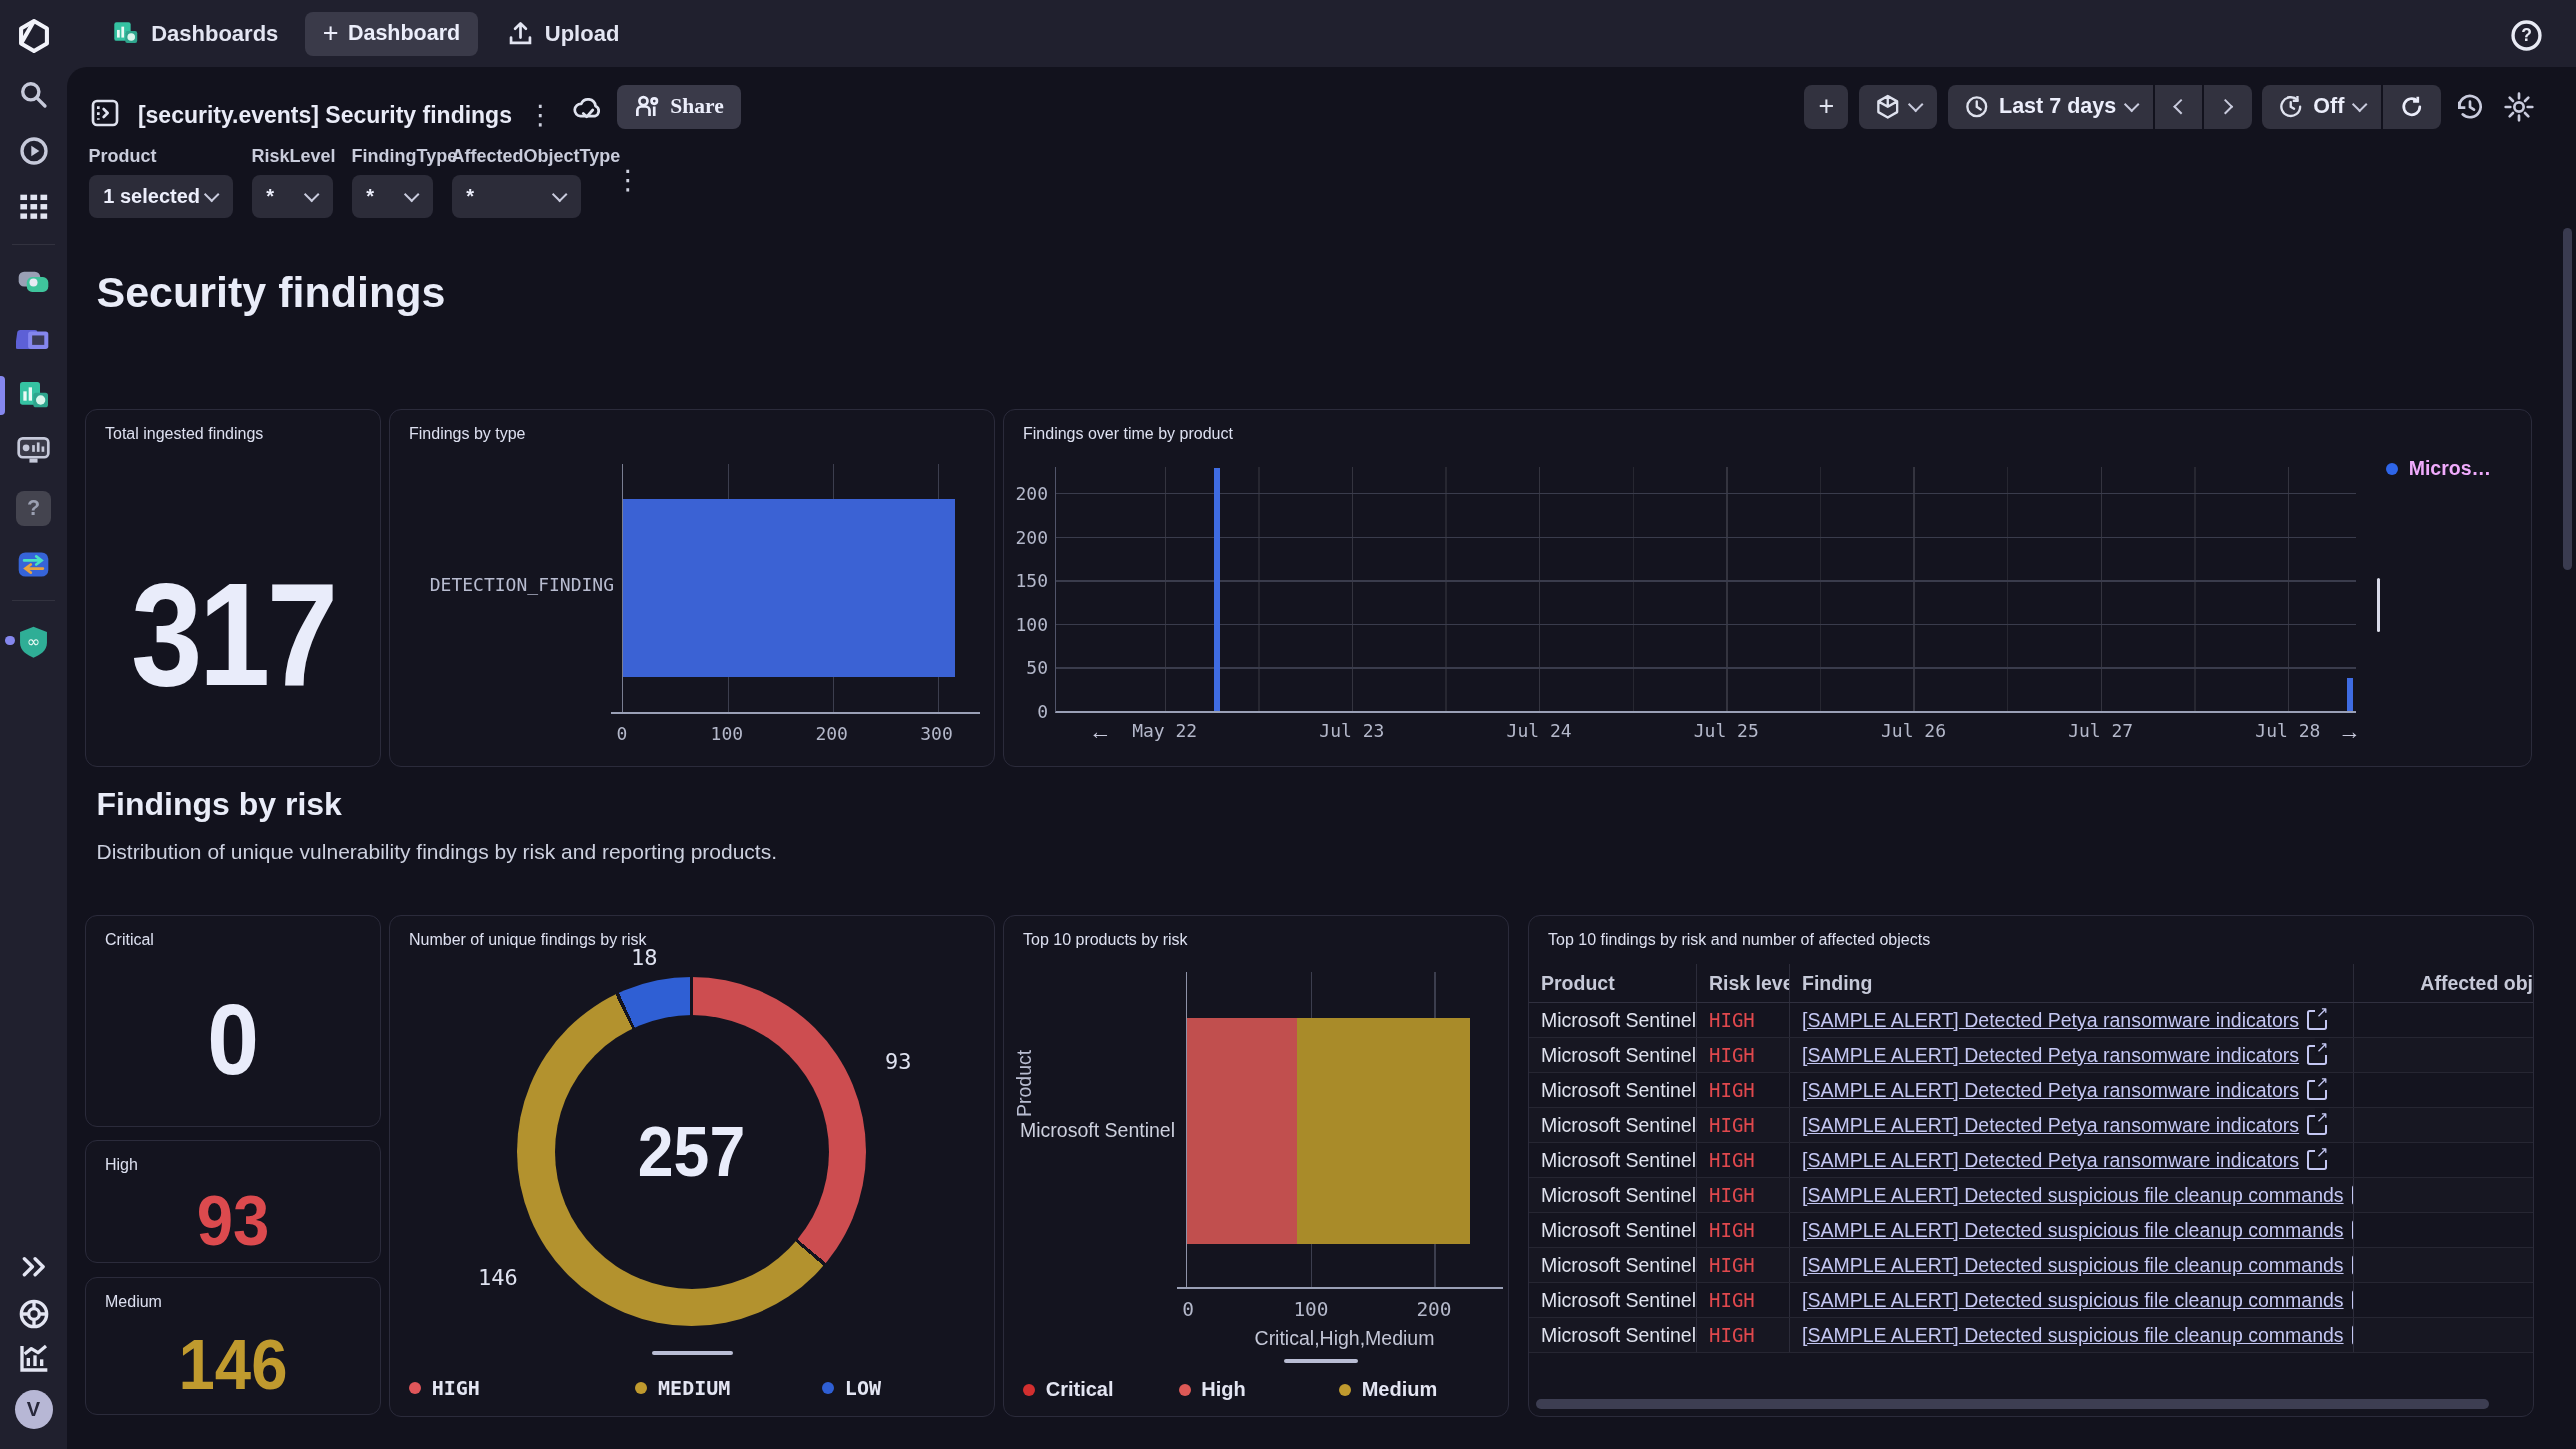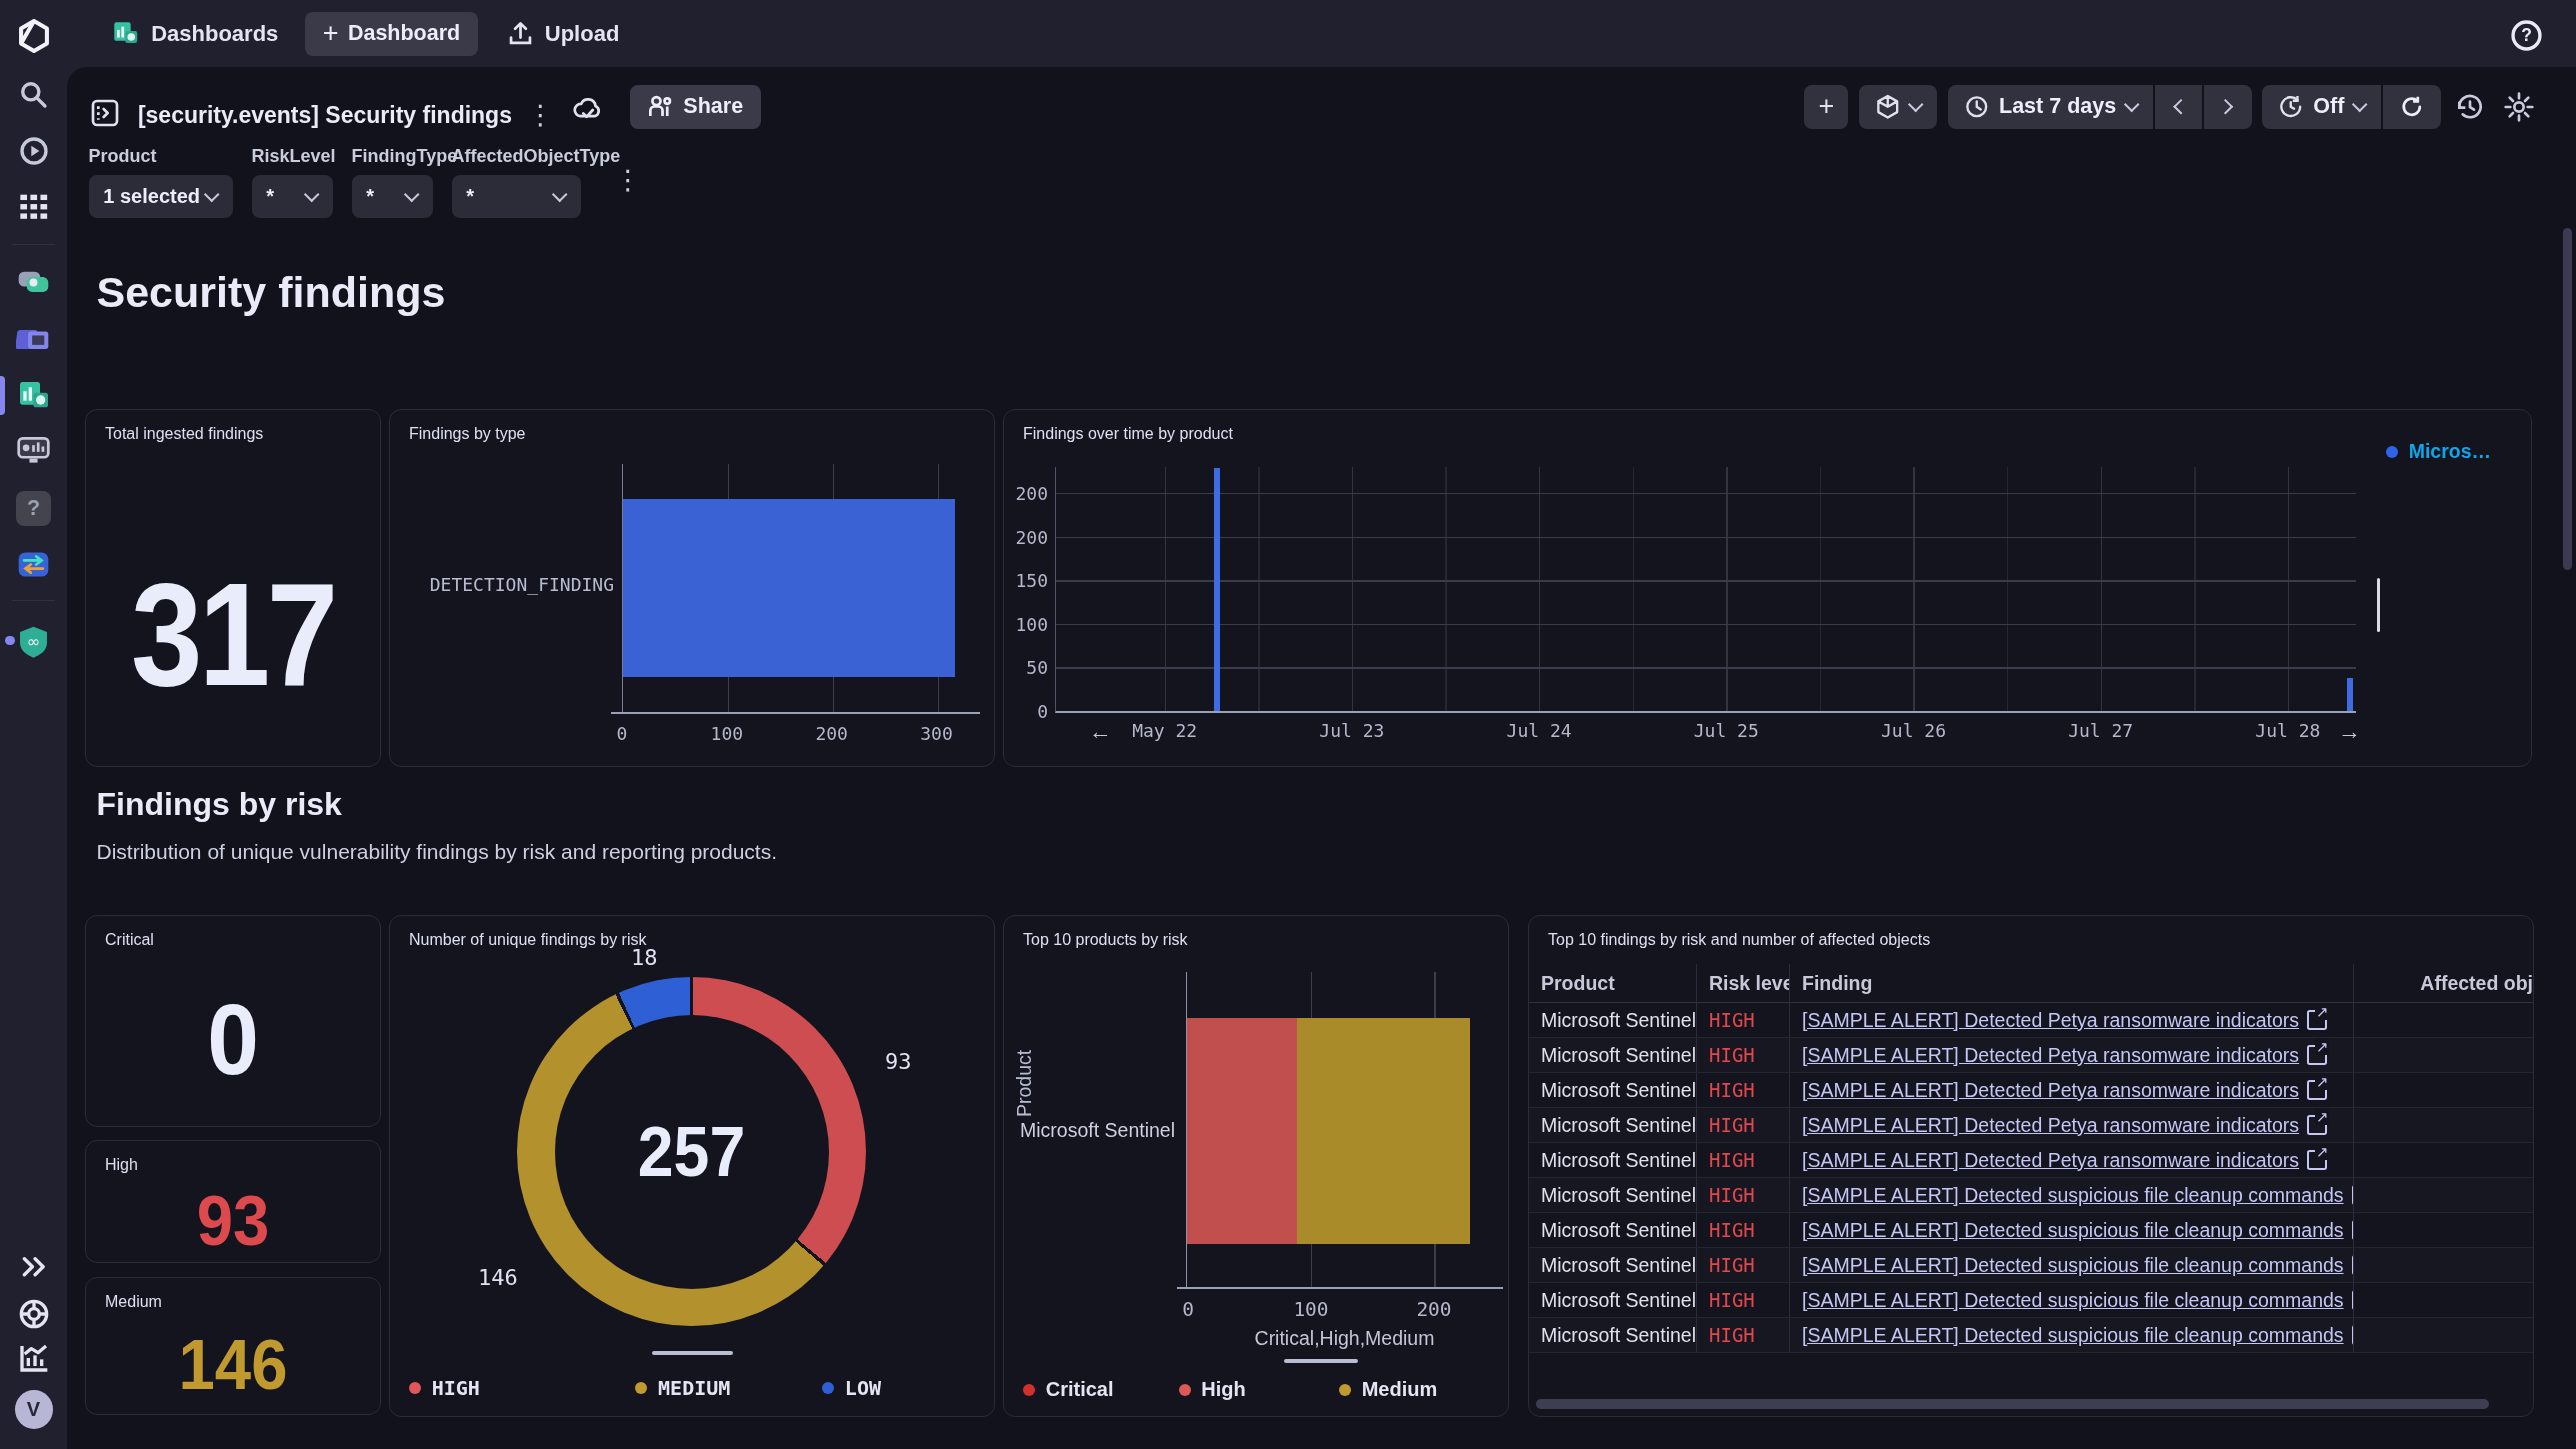--- a/index.html
+++ b/index.html
@@ -28,21 +28,21 @@
   .plus-glyph{font-size:27px;font-weight:normal;line-height:1;}
   .help-top{position:absolute;right:31px;top:16px;}
 
   
   .content{position:absolute;left:67px;top:67px;width:2509px;height:1382px;background:#12121d;
            border-top-left-radius:20px;overflow:hidden;}
 
   .dash-header{position:absolute;left:21.5px;top:14.8px;right:38px;height:47px;display:flex;align-items:flex-end;}
   .dash-title{font-size:23px;font-weight:bold;color:#e9ebf7;margin-left:17.4px;}
   .kebab{font-size:27px;color:#cdd0de;padding:0 14.8px;line-height:1;}
-  .share-btn{margin-left:23px;}
+  .share-btn{margin-left:10px;font-family:Liberation Serif, serif;}
   .hdr-right{margin-left:auto;display:flex;align-items:center;gap:10.7px;}
   .icon-btn{width:44px;height:44px;border-radius:8px;background:#32323f;display:flex;
             align-items:center;justify-content:center;font-size:27px;color:#dfe2ee;}
   .seg-group{display:flex;gap:2px;}
   .seg{background:#32323f;height:44px;display:flex;align-items:center;gap:9.4px;padding:0 16px;
        font-size:21.5px;font-weight:bold;color:#eceefb;}
   .seg:first-child{border-radius:8px 0 0 8px;}
   .seg:last-child{border-radius:0 8px 8px 0;}
   .seg.only{border-radius:8px;}
   .ghost-btn{width:38px;height:38px;display:flex;align-items:center;justify-content:center;}
@@ -92,22 +92,22 @@
   
   .tc-plot{position:absolute;left:51px;top:57px;width:1300px;height:244px;
            border-left:1.3px solid #52556a;border-bottom:2px solid #9aa0b6;}
   .tc-hline{position:absolute;left:0;right:0;height:1.3px;background:#3a3c4c;}
   .time-vline{position:absolute;top:0;bottom:0;width:1.3px;background:#34343f;}
   .time-vline.half{background:#272731;}
   .tc-ytick{position:absolute;right:100%;transform:translate(-8px,-50%);font-size:18px;color:#b4b8ca;}
   .tc-xtick{position:absolute;transform:translateX(-50%);top:100%;margin-top:9.4px;font-size:18px;color:#b4b8ca;}
   .tc-arrow{position:absolute;top:100%;margin-top:6.7px;font-size:23px;color:#c9cbdd;}
   .spike{position:absolute;bottom:0;width:6px;background:#3f6ce2;transform:translateX(-50%);}
-  .tc-legend{position:absolute;left:1382px;top:30px;display:flex;align-items:center;gap:10.7px;
-             font-size:19.5px;font-weight:bold;color:#0ea5e9;}
+  .tc-legend{position:absolute;left:1382px;top:47px;display:flex;align-items:center;gap:10.7px;
+             font-size:19.5px;font-weight:bold;color:#f0abfc;}
   .dot{width:12px;height:12px;border-radius:50%;}
   .tc-mini-scroll{position:absolute;left:1373px;top:168px;width:3.4px;height:54px;background:#d9dbe8;border-radius:2px;}
 
   
   .card-critical{left:18px;top:848px;width:294px;height:210px;}
   .card-high    {left:18px;top:1073px;width:294px;height:121px;}
   .card-medium  {left:18px;top:1210px;width:294px;height:136px;}
   .stat-val{position:absolute;left:0;right:0;bottom:9.4px;top:47px;display:flex;align-items:center;justify-content:center;
             font-weight:bold;transform:scaleX(.92);}
   .v-crit{font-size:101px;color:#e9ecfa;}

